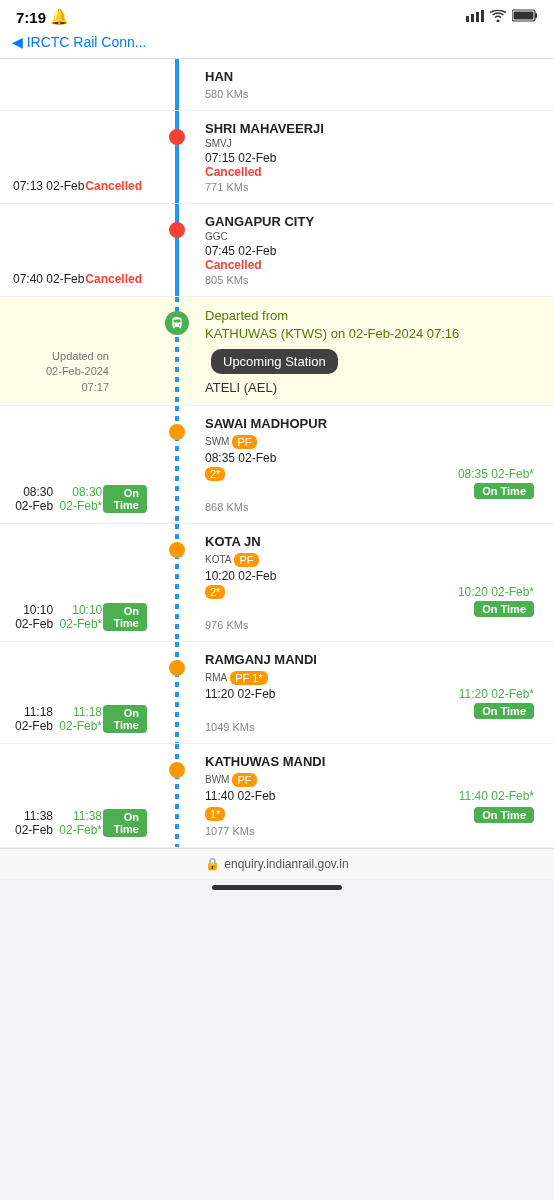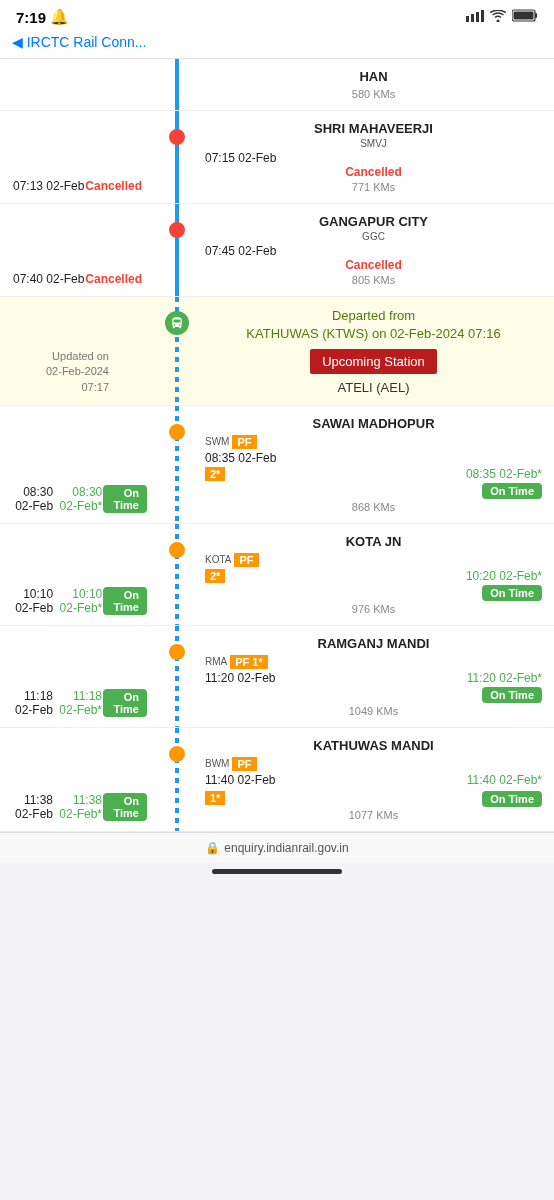--- a/index.html
+++ b/index.html
@@ -118,23 +118,22 @@
       align-items: center;
       justify-content: center;
       z-index: 2;
       margin-top: 14px;
       flex-shrink: 0;
     }
 
     
     .col-right {
       flex: 1;
-      padding: 10px 12px 10px 6px;
-      font-size: 12px;
-      text-align: center;
+      padding: 10px 20px 10px 6px;
+      font-size: 12px;
     }
 
     .station-name {
       font-size: 13px;
       font-weight: 600;
       color: #222;
       line-height: 1.3;
     }
 
     .station-code {
@@ -173,35 +172,35 @@
       padding: 2px 8px;
       border-radius: 4px;
       display: inline-block;
       margin-top: 2px;
     }
 
     .badge-pf {
       background: #FF9800;
       color: white;
       font-size: 11px;
-      font-weight: 700;
+      font-weight: 400;
       padding: 1px 5px;
-      border-radius: 0;
+      border-radius: 6px;
       display: inline-block;
     }
 
     .upcoming-badge {
-      background: #b91c1c;
+      background: #404040;
       color: white;
       font-size: 13px;
       font-weight: 500;
       padding: 5px 12px;
-      border-radius: 2px;
+      border-radius: 10px;
       display: inline-block;
-      margin: 6px 12px 4px;
+      margin: 6px 6px 4px;
     }
 
     .departed-text {
       font-size: 13px;
       color: #4d7c0f;
       font-weight: 400;
       line-height: 1.4;
     }
 
     .updated-text {
@@ -399,20 +398,23 @@
         <div class="timeline-line dashed"></div>
         <div class="dot dot-orange"></div>
       </div>
       <div class="col-right">
         <div class="station-name">KOTA JN</div>
         <div class="row-info-line">
           <span class="station-code">KOTA</span>
           <span class="badge-pf">PF</span>
         </div>
         <div class="row-info-line">
+          <span class="time-text">10:20 02-Feb</span>
+        </div>
+        <div class="row-info-line">
           <span class="badge-pf">2*</span>
           <span class="time-actual" style="margin-left:auto;">10:20 02-Feb*</span>
         </div>
         <div style="display:flex;justify-content:flex-end;">
           <span class="badge-ontime">On Time</span>
         </div>
         <div class="km-text">976 KMs</div>
       </div>
     </div>
 

